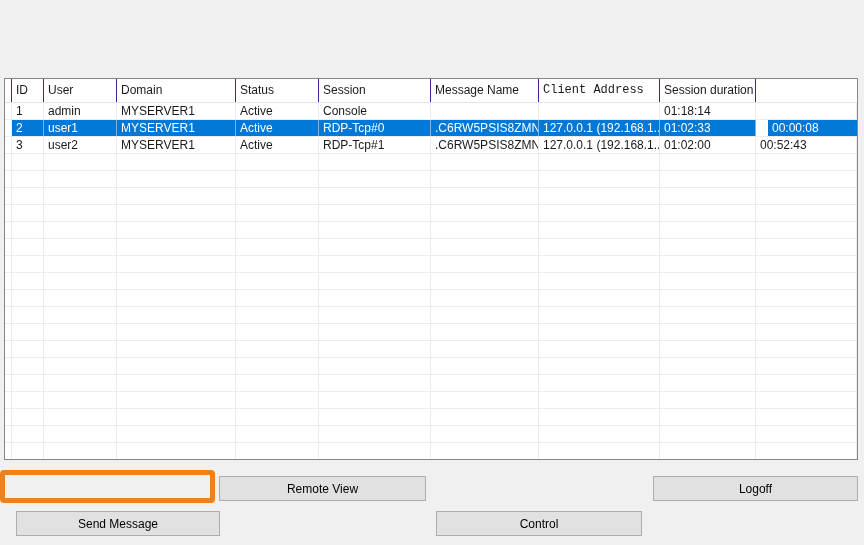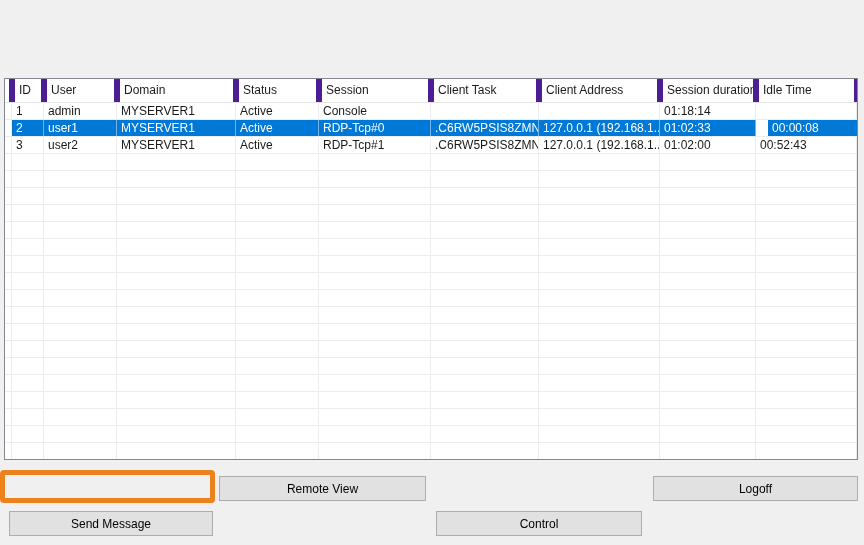--- a/index.html
+++ b/index.html
@@ -21,30 +21,30 @@
   .glyph-close i { position:absolute; left:-1px; top:6px; width:15px; height:1px; background:#000; display:block; }
   .glyph-close i:first-child { transform:rotate(45deg); }
   .glyph-close i:last-child  { transform:rotate(-45deg); }
 
   
   .heading { position:absolute; left:10px; top:41px; font-size:18px; color:#1a1a1a; }
 
   
   .grid { position:absolute; left:4px; top:78px; width:854px; height:382px; background:#fff; border:1px solid #828790; overflow:hidden; }
   .grid-header { display:flex; height:24px; border-bottom:1px solid #e4e4e4; background:#fff; }
-  .hcell { height:23px; line-height:23px; font-size:12px; color:#1a1a1a; padding-left:4px; border-right:6px solid #4c1d95; white-space:nowrap; overflow:hidden; flex:0 0 auto; }
+  .hcell { height:23px; line-height:23px; font-size:12px; color:#1a1a1a; padding-left:4px; border-right:1px solid #4c1d95; white-space:nowrap; overflow:hidden; flex:0 0 auto; }
   .grid-row { display:flex; height:17px; border-bottom:1px solid #ececec; background:#fff; }
   .cell { height:16px; line-height:16px; font-size:12px; color:#1a1a1a; padding-left:4px; border-right:1px solid #ececec; white-space:nowrap; overflow:hidden; flex:0 0 auto; }
   .grid-row.sel .cell { background:#0078D7; color:#fff; border-right-color:rgba(255,255,255,0.45); }
   .grid-row.sel .cell.gutter { background:#fff; border-right-color:#ececec; }
 
   
   .btn { position:absolute; height:25px; background:#e1e1e1; border:1px solid #adadad; display:flex; align-items:center; justify-content:center; font-size:12px; color:#000; cursor:default; }
   .r1 { top:476px; } .r2 { top:511px; }
-  .c1 { left:9px;   width:204px; }
+  .c1 { left:16px;   width:204px; }
   .c2 { left:219px; width:207px; }
   .c3 { left:436px; width:206px; }
   .c4 { left:653px; width:205px; }
   .btn-remote-control { left:8px; top:477px; width:194px; height:21px; }
   .highlight-box { position:absolute; left:0px; top:470px; width:215px; height:33px; border:5px solid #ED821C; border-radius:4px; pointer-events:none; }
 </style>
 </head>
 <body>
 
 <div class="window">
@@ -52,24 +52,23 @@
 
 
   <div class="grid" id="grid">
       <div class="grid-header">
         <div class="hcell" style="width: 7px;"></div>
         <div class="hcell" style="width: 32px;">ID</div>
         <div class="hcell" style="width: 73px;">User</div>
         <div class="hcell" style="width: 119px;">Domain</div>
         <div class="hcell" style="width: 83px;">Status</div>
         <div class="hcell" style="width: 112px;">Session</div>
-        <div class="hcell" style="width: 108px;">Client Task</div>
-        <div class="hcell" style="width: 121px;">Client Address</div>
+        <div class="hcell" style="width: 108px;">Message Name</div>
+        <div class="hcell" style="width: 121px; font-family: Liberation Mono, monospace;">Client Address</div>
         <div class="hcell" style="width: 96px;">Session duration</div>
-        <div class="hcell" style="width: 101px;">Idle Time</div>
       </div>
       <div class="grid-row">
         <div class="cell gutter" style="width: 7px;"></div>
         <div class="cell" style="width: 32px;">1</div>
         <div class="cell" style="width: 73px;">admin</div>
         <div class="cell" style="width: 119px;">MYSERVER1</div>
         <div class="cell" style="width: 83px;">Active</div>
         <div class="cell" style="width: 112px;">Console</div>
         <div class="cell" style="width: 108px;"></div>
         <div class="cell" style="width: 121px;"></div>

